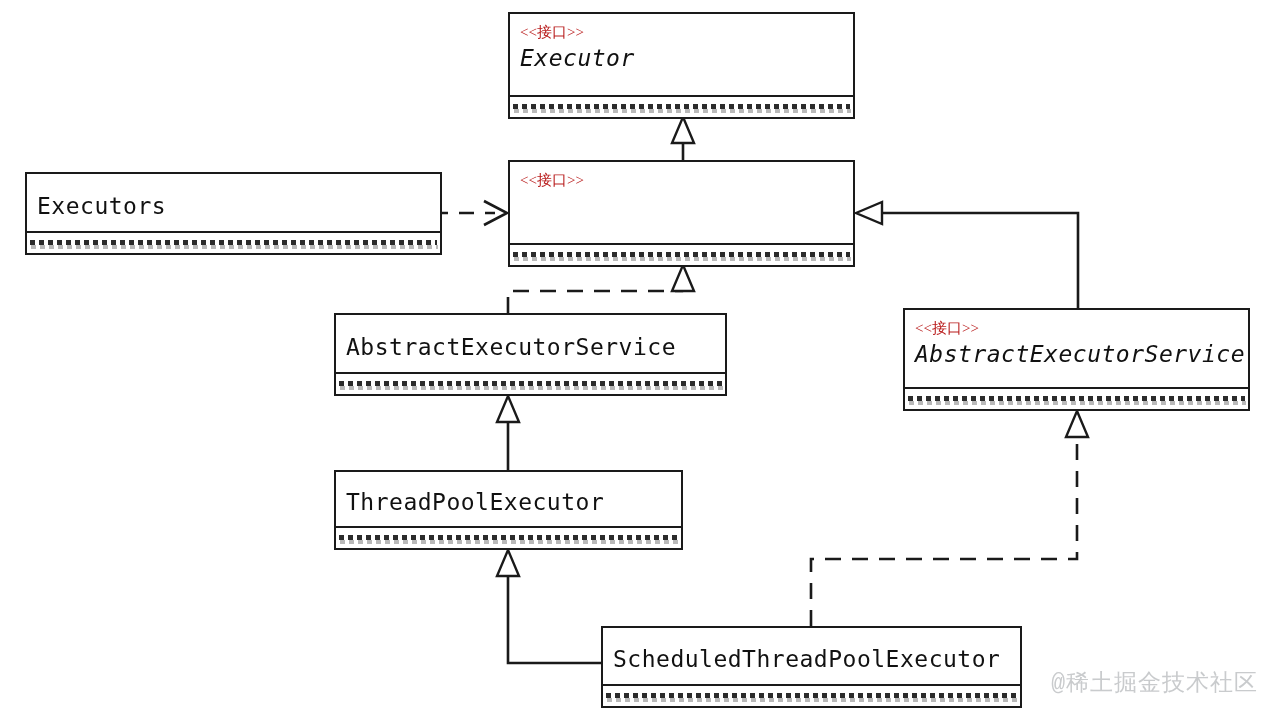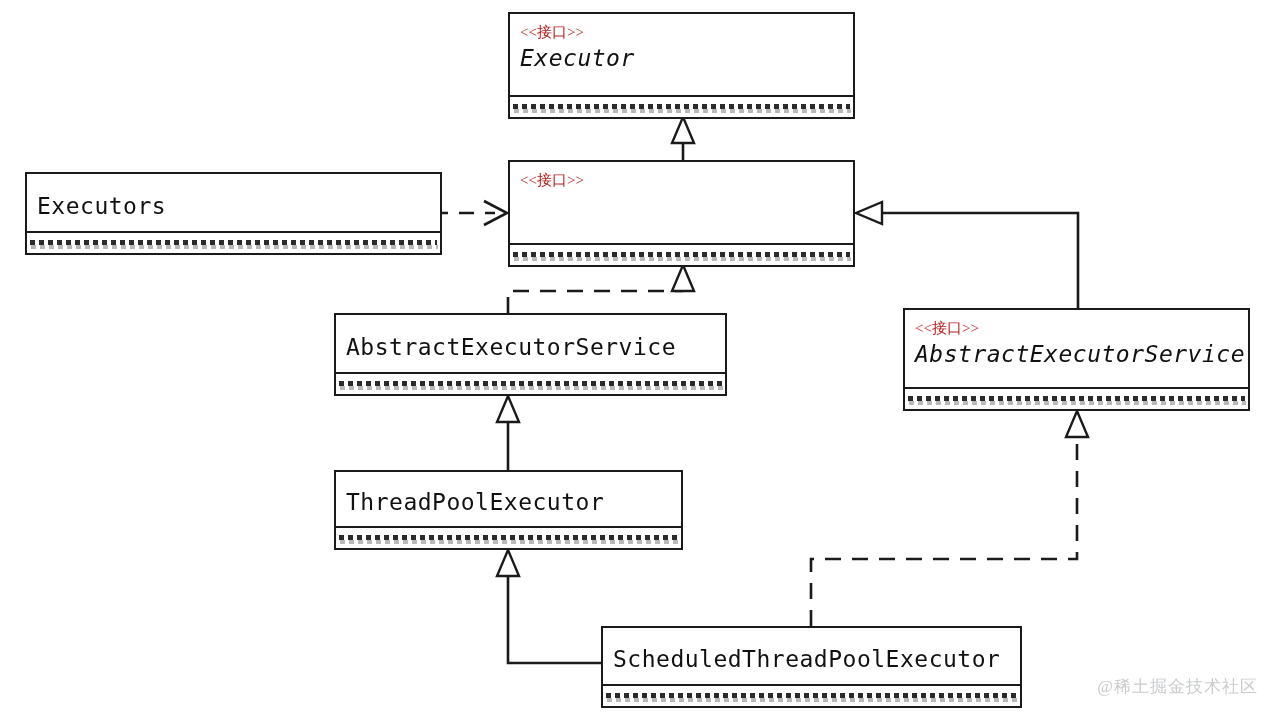--- a/index.html
+++ b/index.html
@@ -136,22 +136,22 @@
     stroke: #1a1a1a;
     stroke-width: 2.6;
     stroke-linecap: butt;
     stroke-linejoin: miter;
   }
   
   #watermark {
     position: absolute;
     right: 18px;
     bottom: 16px;
-    font-family: Liberation Serif, serif;
-    font-size: 17px;
+    font-family: Liberation Mono, monospace;
+    font-size: 23px;
     color: #c9cbcd;
     letter-spacing: 1px;
     white-space: nowrap;
     z-index: 5;
     user-select: none;
   }
 </style>
 </head>
 <body>
 

